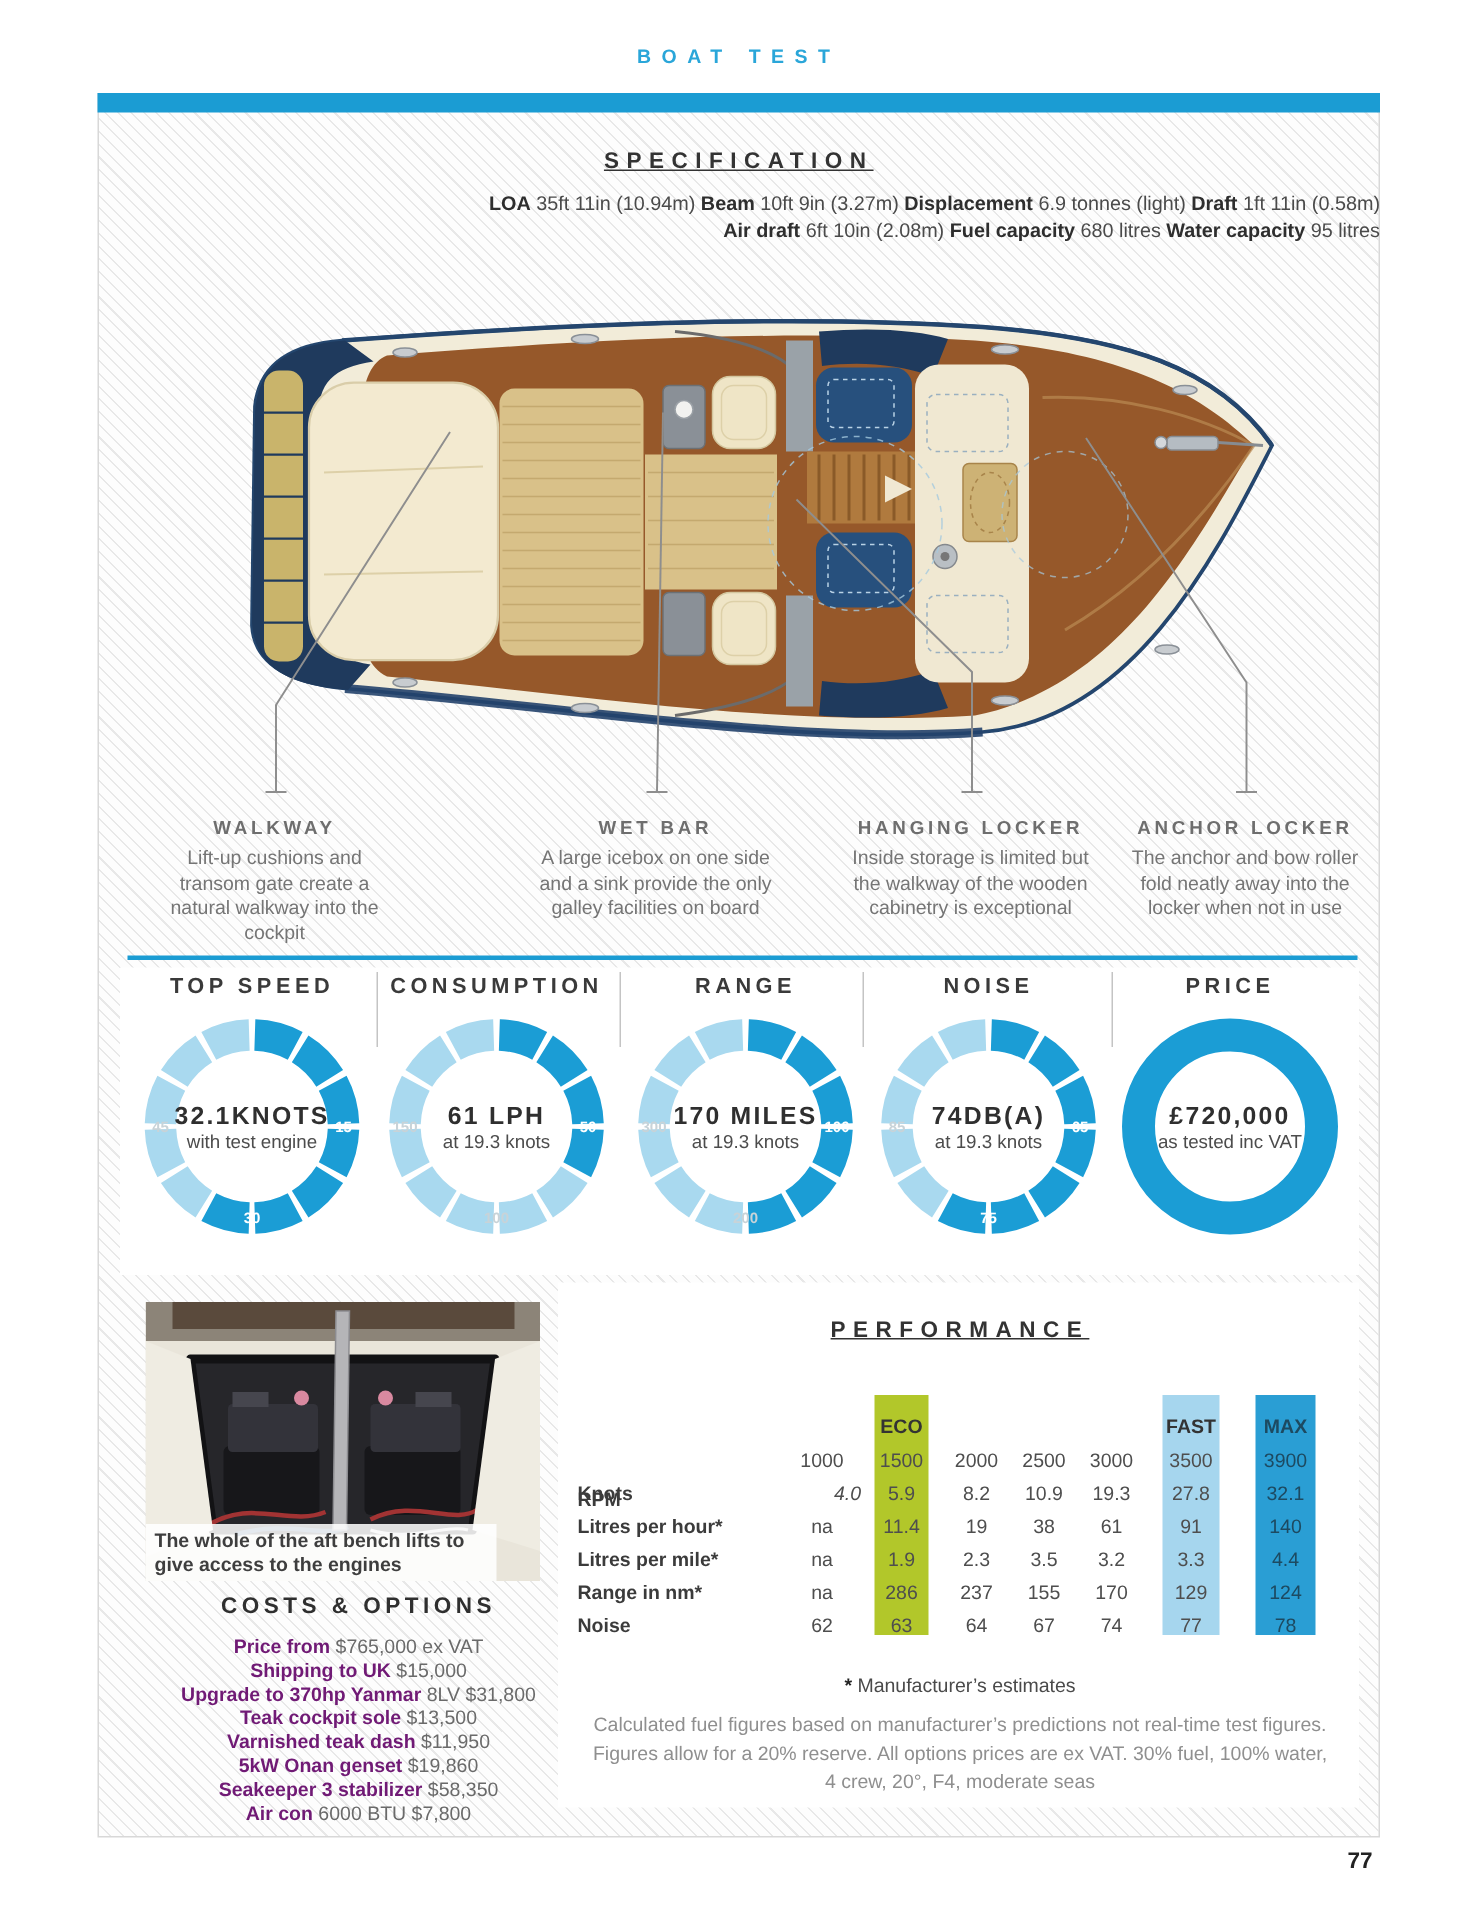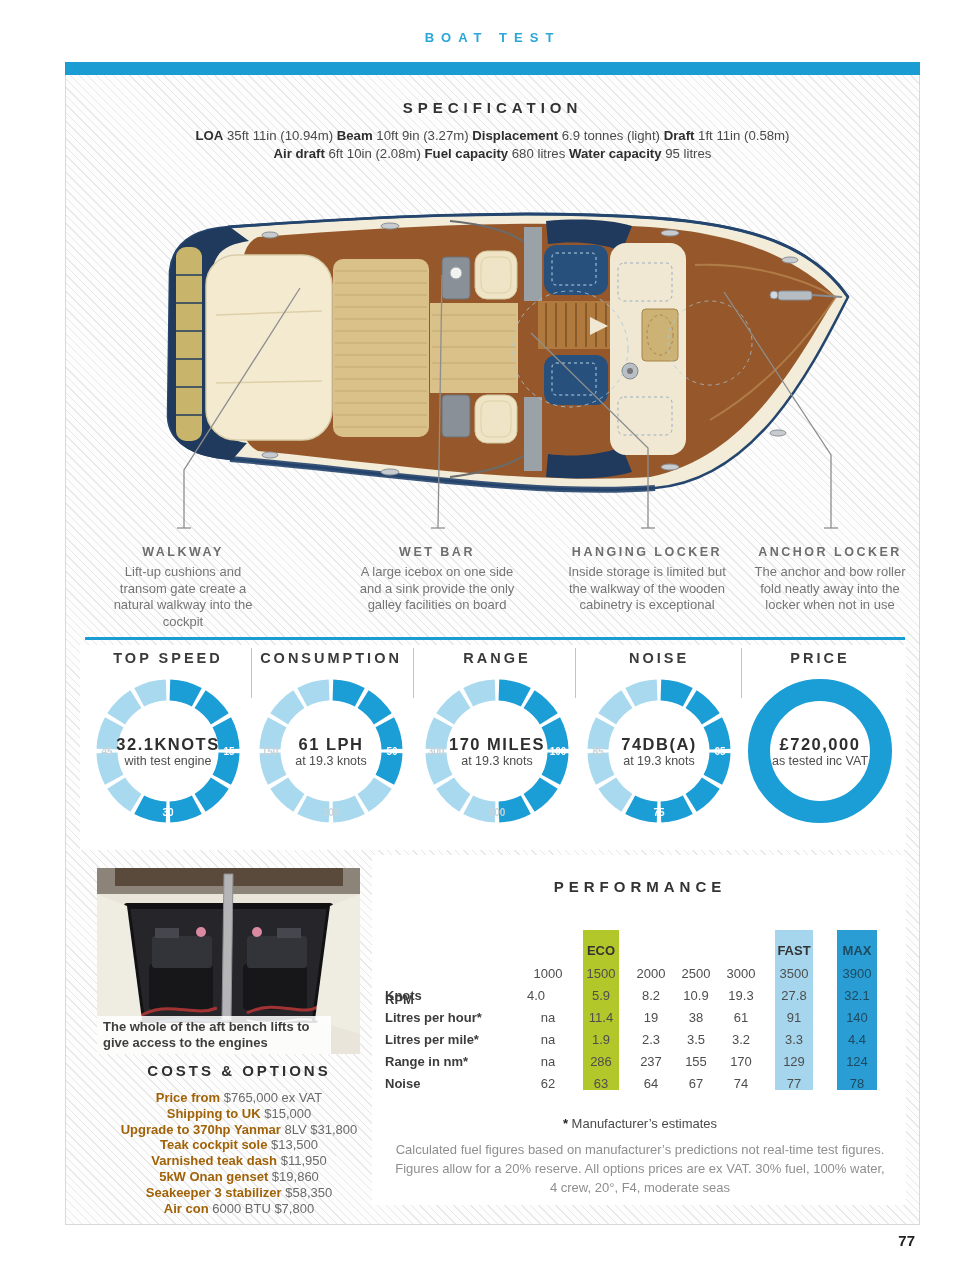--- a/index.html
+++ b/index.html
@@ -5,22 +5,22 @@
   html,body{margin:0;padding:0;background:#fff;}
   .page{position:relative;width:971px;height:1280px;background:#fff;overflow:hidden;
         font-family:"Liberation Sans",sans-serif;color:#3a3a3a;}
   .abs{position:absolute;}
   .frame{left:65px;top:62px;width:853px;height:1161px;border:1px solid #d8d8d8;
          background:repeating-linear-gradient(45deg,#fdfdfd 0px,#fdfdfd 5px,#e8e8e8 5px,#e8e8e8 6px);}
   .topbar{left:65px;top:62px;width:855px;height:13px;}
   .kicker{left:65px;top:30px;width:855px;text-align:center;font-size:13px;font-weight:bold;
           letter-spacing:7px;}
   .whiteband{background:#fff;}
-  .sec-title{font-size:15px;font-weight:bold;letter-spacing:5px;color:#333;text-align:center;}
-  .spec-line{left:65px;width:855px;text-align:center;font-size:13.2px;color:#4a4a4a;line-height:18px;}
+  .sec-title{font-size:15px;font-weight:bold;letter-spacing:5px;color:#333;text-align:center;text-decoration:underline;}
+  .spec-line{left:65px;width:855px;text-align:right;font-size:13.2px;color:#4a4a4a;line-height:18px;}
   .spec-line b{color:#2e2e2e;}
   .callout{position:absolute;top:545px;text-align:center;}
   .callout-title{font-size:12.5px;font-weight:bold;letter-spacing:2.5px;color:#6e6e6e;margin-bottom:5px;}
   .callout-body{font-size:13px;color:#757575;line-height:16.5px;}
   .rule{height:3px;}
   .gauge{position:absolute;top:650px;width:164px;}
   .gauge-title{text-align:center;font-size:14.5px;font-weight:bold;letter-spacing:3px;color:#3a3a3a;}
   .gauge svg{display:block;margin:10px auto 0;}
   .gauge-center{position:absolute;left:7px;top:26px;width:150px;height:150px;display:flex;
                 flex-direction:column;align-items:center;justify-content:center;text-align:left;}
@@ -35,21 +35,21 @@
   .pt-cell{position:absolute;font-size:13px;color:#4e4e4e;height:16px;line-height:16px;}
   .pt-label{font-weight:bold;color:#3b3b3b;}
   .pt-val{transform:translateX(-50%);text-align:center;width:70px;}
   .pt-head{font-weight:bold;}
   .photo{left:97px;top:868px;width:263px;height:186px;overflow:hidden;}
   .photo-caption{position:absolute;left:0;bottom:0;width:222px;background:rgba(255,255,255,.87);
                  font-size:13px;font-weight:bold;color:#3e3e3e;line-height:16px;padding:3px 6px;}
   .costs{left:94px;top:1062px;width:290px;text-align:center;}
   .costs-title{font-size:15px;font-weight:bold;letter-spacing:3px;color:#2f2f2f;margin-bottom:11px;}
   .costs-line{font-size:13px;color:#6a6a6a;line-height:15.8px;}
-  .costs-line b{color:#a16207;}
+  .costs-line b{color:#701a75;}
   .note{left:375px;width:530px;top:1116px;text-align:center;font-size:13px;color:#4a4a4a;}
   .note b{color:#222;}
   .footpara{left:390px;width:500px;top:1140px;text-align:center;font-size:13px;color:#8f8f8f;line-height:19px;}
   .pageno{left:820px;top:1232px;width:95px;text-align:right;font-size:15px;font-weight:bold;color:#222;}
 </style>
 </head>
 <body>
 
 <div class="page">
 
@@ -370,21 +370,21 @@
       <div class="pt-cell pt-val pt-head" style="left: 472px; top: 15px; color: rgb(29, 74, 97);">MAX</div>
       <div class="pt-cell pt-label" style="left: 0px; top: 38px; margin-top: 26px;">RPM</div>
       <div class="pt-cell pt-val" style="left: 163px; top: 38px;">1000</div>
       <div class="pt-cell pt-val" style="left: 216px; top: 38px;">1500</div>
       <div class="pt-cell pt-val" style="left: 266px; top: 38px;">2000</div>
       <div class="pt-cell pt-val" style="left: 311px; top: 38px;">2500</div>
       <div class="pt-cell pt-val" style="left: 356px; top: 38px;">3000</div>
       <div class="pt-cell pt-val" style="left: 409px; top: 38px;">3500</div>
       <div class="pt-cell pt-val" style="left: 472px; top: 38px; color: rgb(29, 74, 97);">3900</div>
       <div class="pt-cell pt-label" style="left: 0px; top: 60px;">Knots</div>
-      <div class="pt-cell pt-val" style="left: 151px; top: 60px;">4.0</div>
+      <div class="pt-cell pt-val" style="left: 180px; top: 60px; font-style: italic;">4.0</div>
       <div class="pt-cell pt-val" style="left: 216px; top: 60px;">5.9</div>
       <div class="pt-cell pt-val" style="left: 266px; top: 60px;">8.2</div>
       <div class="pt-cell pt-val" style="left: 311px; top: 60px;">10.9</div>
       <div class="pt-cell pt-val" style="left: 356px; top: 60px;">19.3</div>
       <div class="pt-cell pt-val" style="left: 409px; top: 60px;">27.8</div>
       <div class="pt-cell pt-val" style="left: 472px; top: 60px; color: rgb(29, 74, 97);">32.1</div>
       <div class="pt-cell pt-label" style="left: 0px; top: 82px;">Litres per hour*</div>
       <div class="pt-cell pt-val" style="left: 163px; top: 82px;">na</div>
       <div class="pt-cell pt-val" style="left: 216px; top: 82px;">11.4</div>
       <div class="pt-cell pt-val" style="left: 266px; top: 82px;">19</div>

